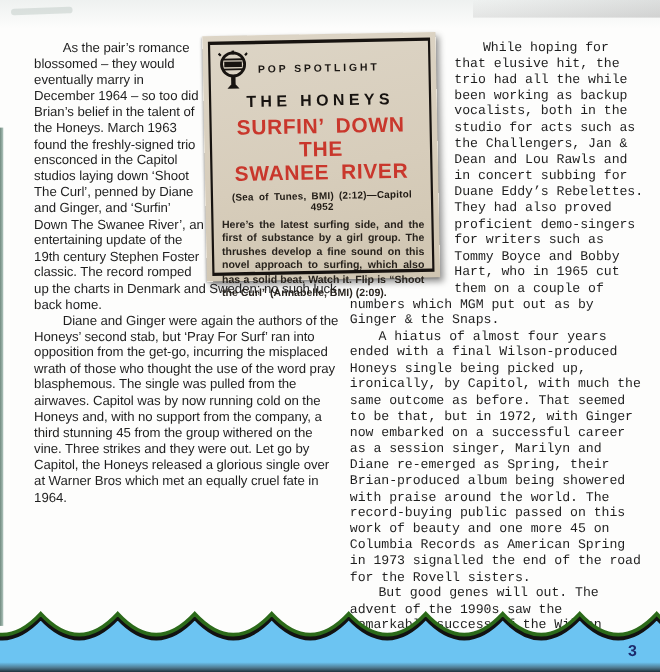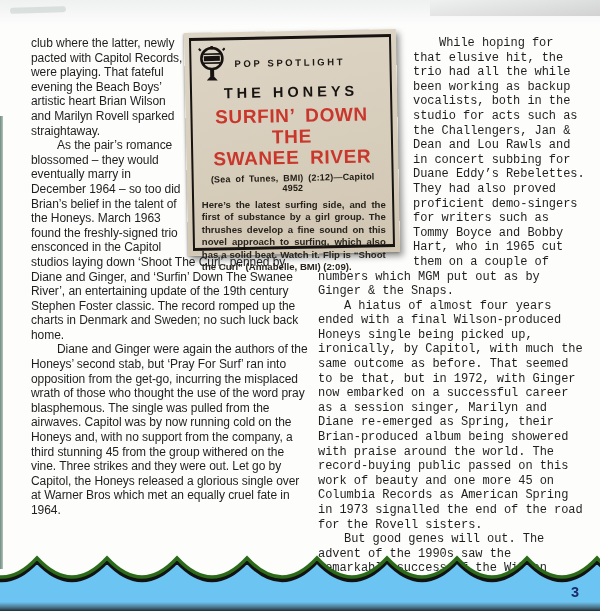--- a/index.html
+++ b/index.html
@@ -56,21 +56,20 @@
 <div class="page">
 
   <div class="top-fade"></div>
   <div class="corner-shade"></div>
   <div class="smudge"></div>
   <div class="left-edge"></div>
 
   <div class="columns">
     <div class="col-left">
       <div class="spacer-r"></div>
-      <p>club where the latter, newly pacted with Capitol Records, were playing. That fateful evening the Beach Boys’ artistic heart Brian Wilson and Marilyn Rovell sparked straightaway.</p>
       <p class="ind">As the pair’s romance blossomed – they would eventually marry in December 1964 – so too did Brian’s belief in the talent of the Honeys. March 1963 found the freshly-signed trio ensconced in the Capitol studios laying down ‘Shoot The Curl’, penned by Diane and Ginger, and ‘Surfin’ Down The Swanee River’, an entertaining update of the 19th century Stephen Foster classic. The record romped up the charts in Denmark and Sweden; no such luck back home.</p>
       <p class="ind">Diane and Ginger were again the authors of the Honeys’ second stab, but ‘Pray For Surf’ ran into opposition from the get-go, incurring the misplaced wrath of those who thought the use of the word pray blasphemous. The single was pulled from the airwaves. Capitol was by now running cold on the Honeys and, with no support from the company, a third stunning 45 from the group withered on the vine. Three strikes and they were out. Let go by Capitol, the Honeys released a glorious single over at Warner Bros which met an equally cruel fate in 1964.</p>
     </div>
     <div class="col-right">
       <div class="spacer-l"></div>
       <p class="ind">While hoping for that elusive hit, the trio had all the while been working as backup vocalists, both in the studio for acts such as the Challengers, Jan &amp; Dean and Lou Rawls and in concert subbing for Duane Eddy’s Rebelettes. They had also proved proficient demo-singers for writers such as Tommy Boyce and Bobby Hart, who in 1965 cut them on a couple of numbers which MGM put out as by Ginger &amp; the Snaps.</p>
       <p class="ind">A hiatus of almost four years ended with a final Wilson-produced Honeys single being picked up, ironically, by Capitol, with much the same outcome as before. That seemed to be that, but in 1972, with Ginger now embarked on a successful career as a session singer, Marilyn and Diane re-emerged as Spring, their Brian-produced album being showered with praise around the world. The record-buying public passed on this work of beauty and one more 45 on Columbia Records as American Spring in 1973 signalled the end of the road for the Rovell sisters.</p>
       <p class="ind">But good genes will out. The advent of the 1990s saw the remarkable success of the Wilson Phillips trio’s first album. Marilyn and Brian Wilson must have been the proudest parents on the planet as they watched their daughters Carnie and Wendy score three #8 hits from their debut set.</p>
     </div>
   </div>

